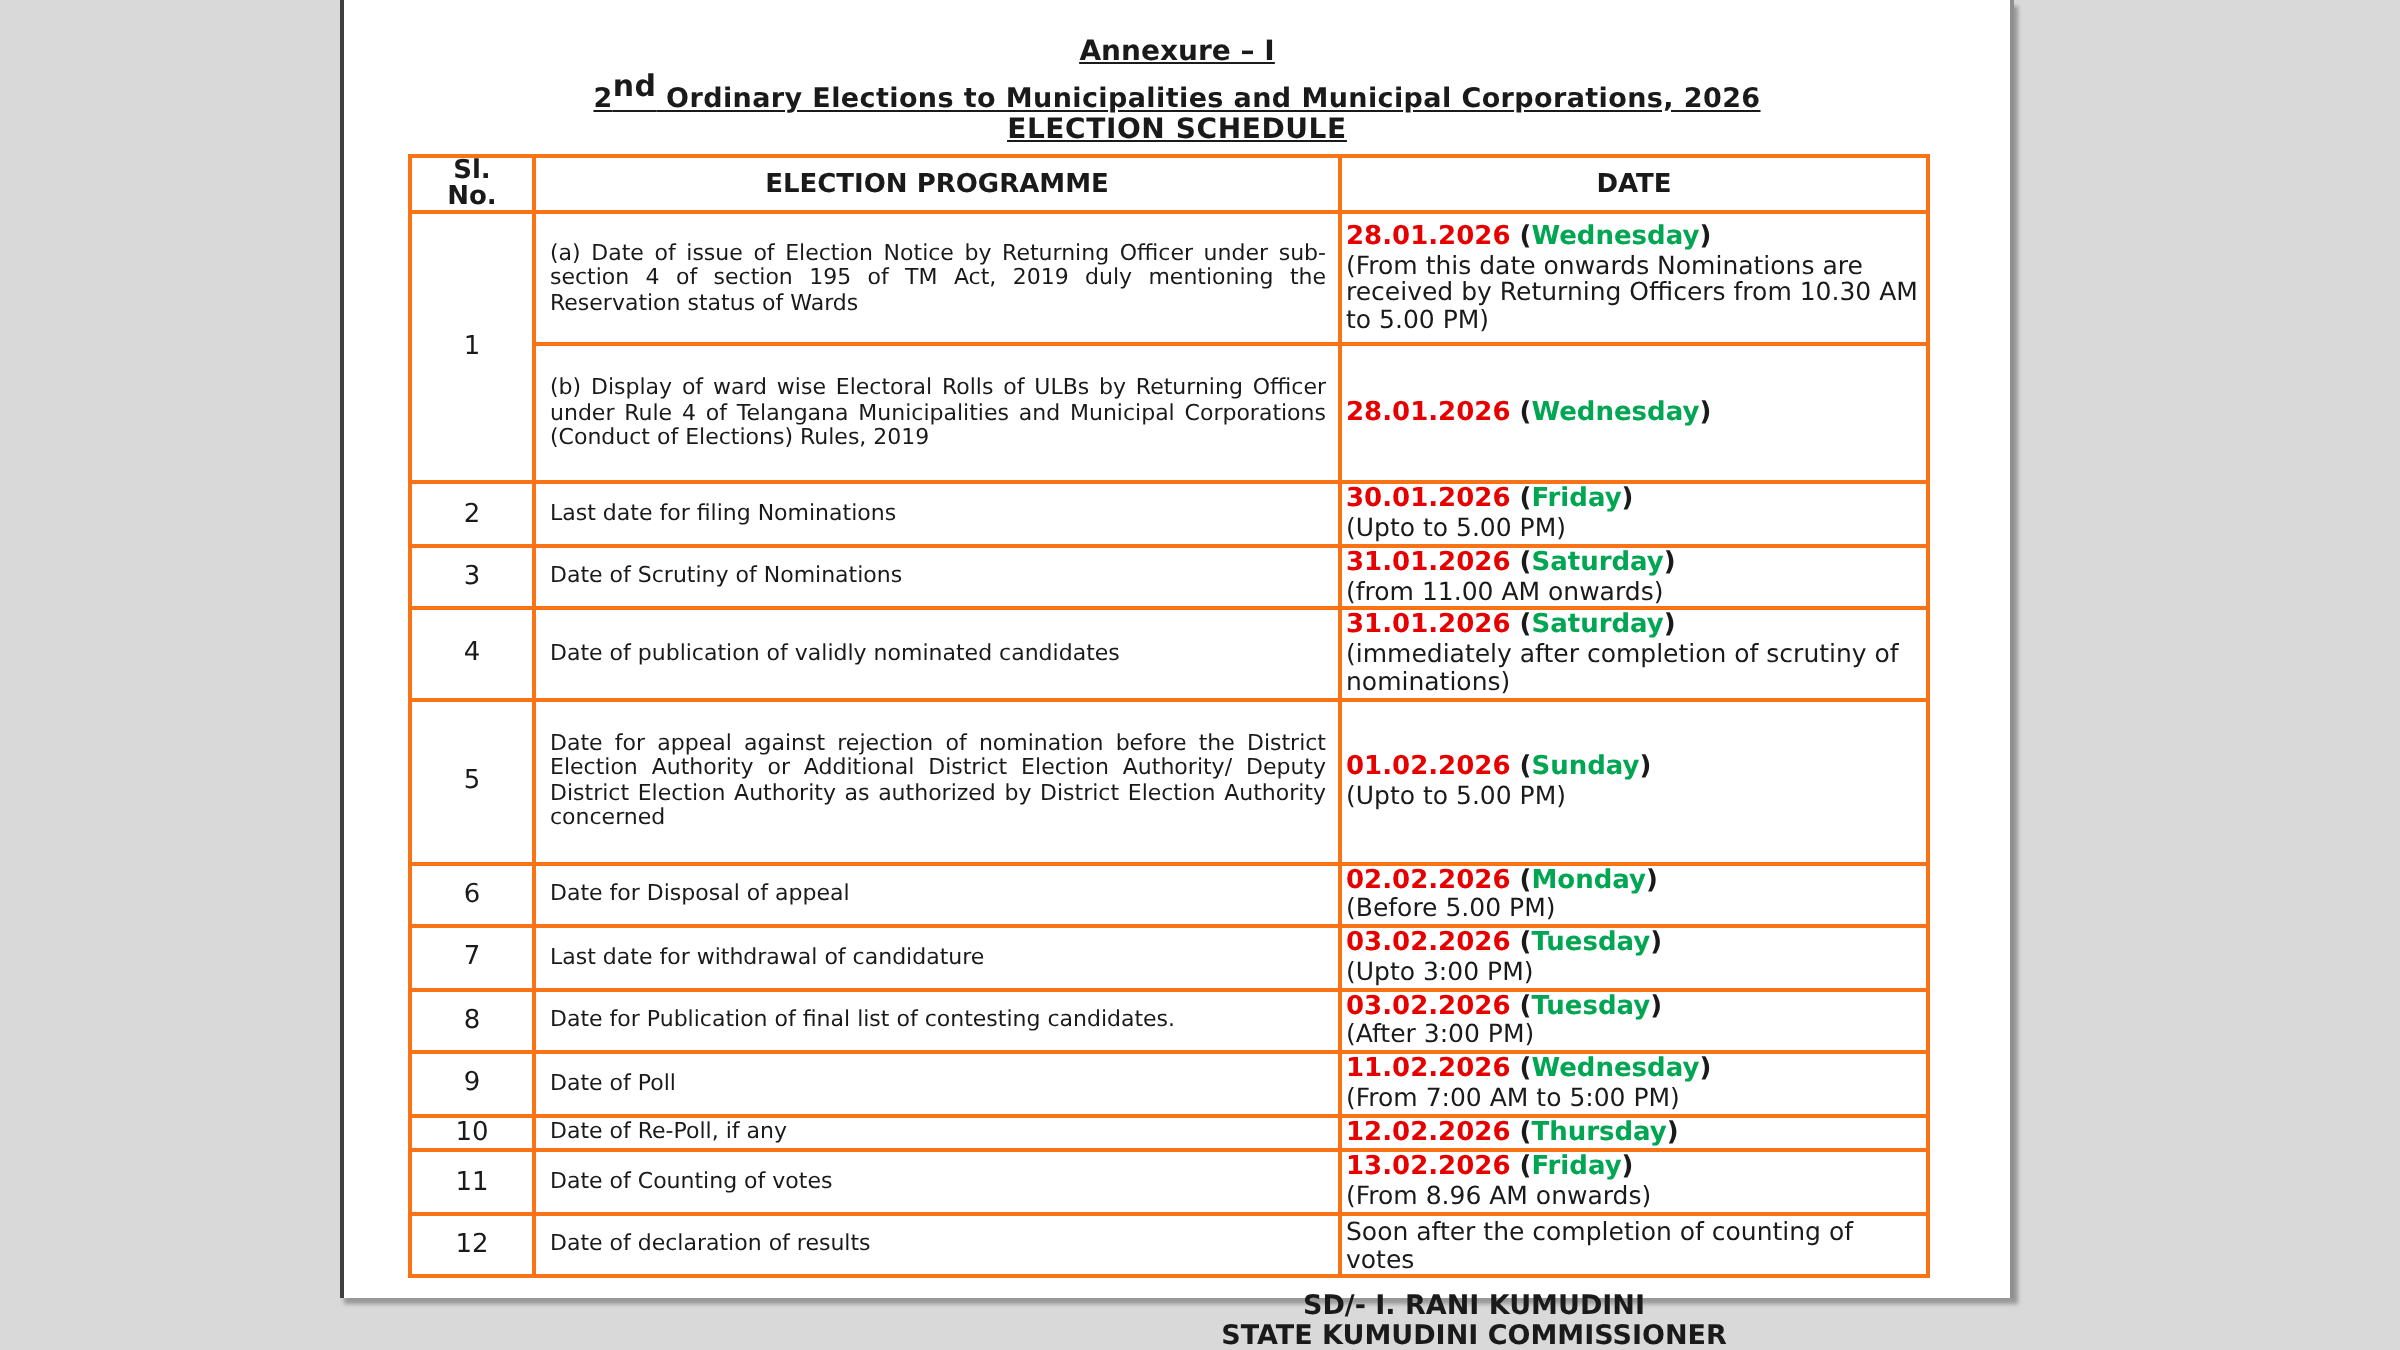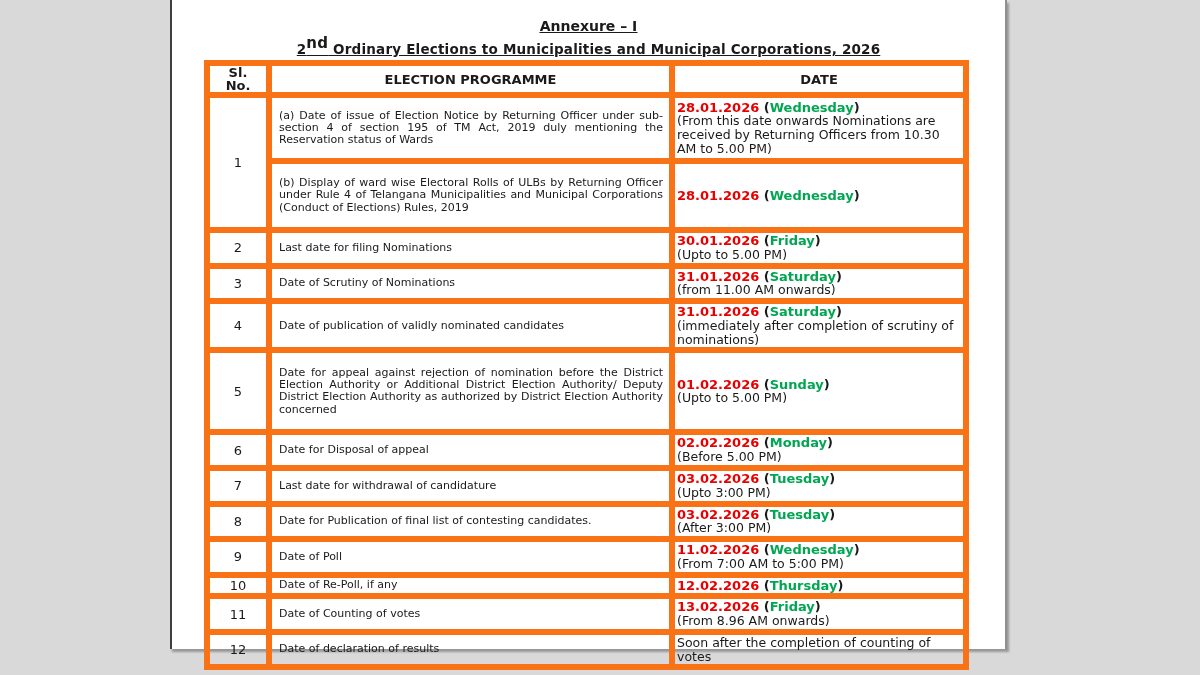--- a/index.html
+++ b/index.html
@@ -30,21 +30,21 @@
     border-collapse: collapse;
     table-layout: fixed;
     width: 759px;
     margin-left: 32px;
     margin-top: 4px;
   }
   table.sched col.c-sl   { width: 62px; }
   table.sched col.c-prog { width: 403px; }
   table.sched col.c-date { width: 294px; }
   table.sched th, table.sched td {
-    border: 6px solid #f97316;
+    border: 2px solid #f97316;
     vertical-align: middle;
     overflow: hidden;
   }
   th { font-size: 13px; font-weight: bold; text-align: center; line-height: 1.0; }
   td.sl { text-align: center; font-size: 13px; }
   td.prog {
     font-size: 11px;
     text-align: left;
     padding: 1px 6px 1px 7px;
     line-height: 1.13;
@@ -76,20 +76,21 @@
   }
 </style>
 </head>
 <body>
 
 <div class="page">
 
   <div class="doc-header">
     <div class="annexure-line"><span class="u">Annexure – I</span></div>
     <div class="title-line"><span>2</span><sup>nd</sup><span> Ordinary Elections to Municipalities and Municipal Corporations, 2026</span></div>
+    <div class="schedule-line"><span class="u">ELECTION SCHEDULE</span></div>
   </div>
 
   <table class="sched">
     <colgroup>
         <col class="c-sl">
         <col class="c-prog">
         <col class="c-date">
       </colgroup>
     <thead>
       <tr class="rh26">

